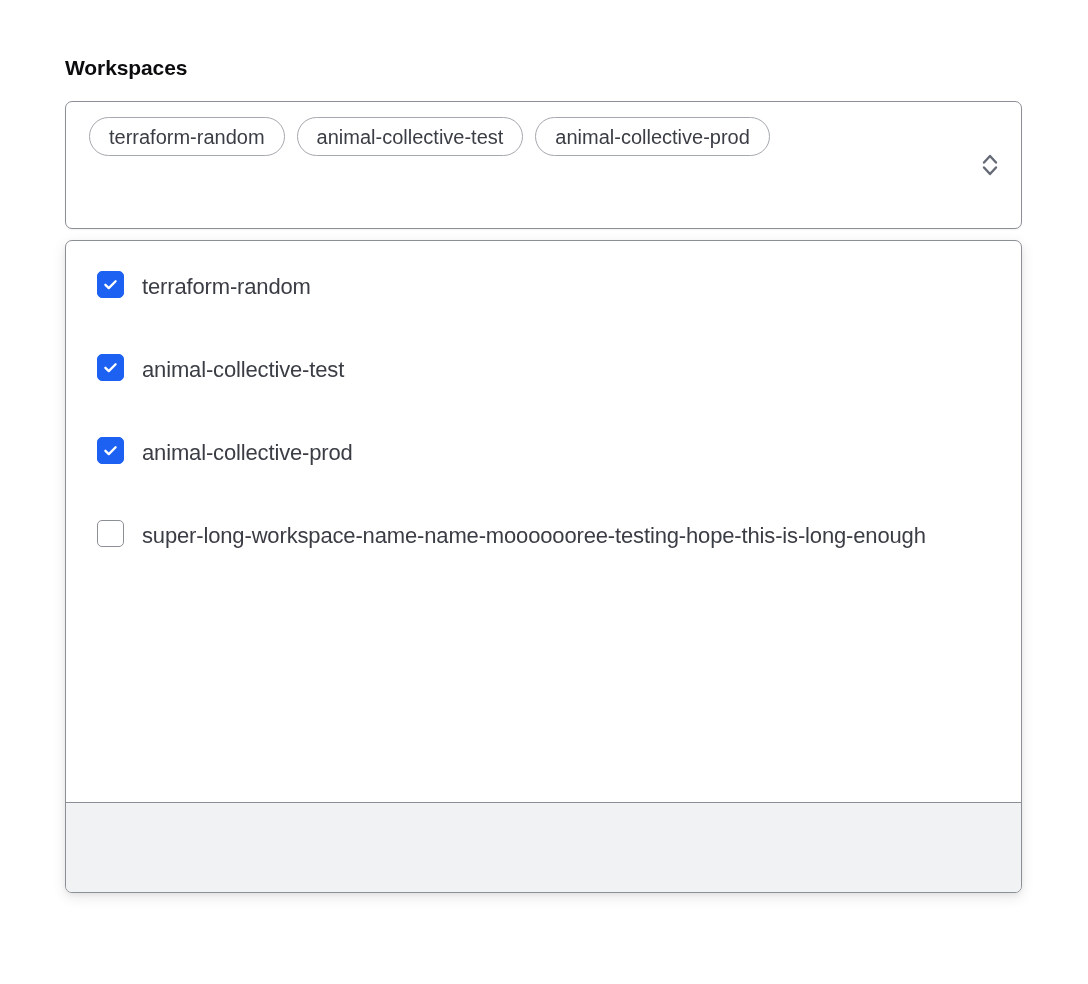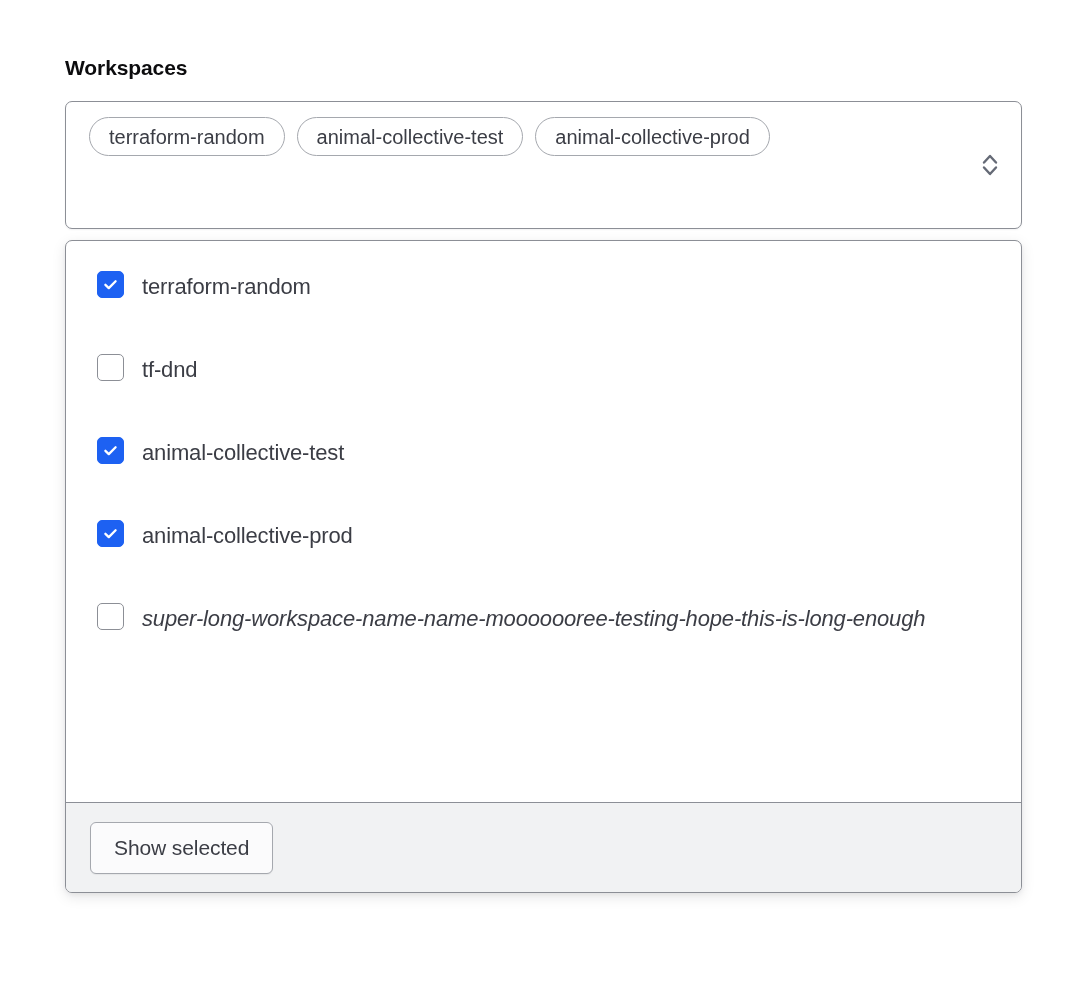--- a/index.html
+++ b/index.html
@@ -116,21 +116,21 @@
 
   .option {
     display: flex;
     align-items: flex-start;
     gap: 18px;
     padding: 0 28px 0 31px;
     margin-bottom: 44px;
     cursor: pointer;
     background: transparent;
   }
-  .option:last-child { margin-bottom: 0; font-style: italic; }
+  .option:last-child { margin-bottom: 0; }
 
   .checkbox {
     flex: 0 0 auto;
     width: 27px;
     height: 27px;
     box-sizing: border-box;
     border-radius: 5px;
     border: 1.5px solid #8c8f96;
     background: #ffffff;
     margin-top: 4px;
@@ -207,24 +207,20 @@
     <div class="option-list">
         <div class="option">
           <span class="checkbox checked">
             <svg class="tick" width="17" height="17" viewBox="0 0 17 17" aria-hidden="true">
               <path d="M3.4 8.8 L6.8 12.1 L13.6 5.2" fill="none" stroke="#ffffff" stroke-width="2.3" stroke-linecap="round" stroke-linejoin="round"></path>
             </svg>
           </span>
           <span class="option-label">terraform-random</span>
         </div>
         <div class="option">
-          <span class="checkbox"></span>
-          <span class="option-label">tf-dnd</span>
-        </div>
-        <div class="option">
           <span class="checkbox checked">
             <svg class="tick" width="17" height="17" viewBox="0 0 17 17" aria-hidden="true">
               <path d="M3.4 8.8 L6.8 12.1 L13.6 5.2" fill="none" stroke="#ffffff" stroke-width="2.3" stroke-linecap="round" stroke-linejoin="round"></path>
             </svg>
           </span>
           <span class="option-label">animal-collective-test</span>
         </div>
         <div class="option">
           <span class="checkbox checked">
             <svg class="tick" width="17" height="17" viewBox="0 0 17 17" aria-hidden="true">
@@ -233,17 +229,16 @@
           </span>
           <span class="option-label">animal-collective-prod</span>
         </div>
         <div class="option">
           <span class="checkbox"></span>
           <span class="option-label">super-long-workspace-name-name-mooooooree-testing-hope-this-is-long-enough</span>
         </div>
       </div>
 
     <div class="listbox-footer">
-      <button class="footer-btn">Show selected</button>
     </div>
   </div>
 
 </div>
 
 </body></html>

